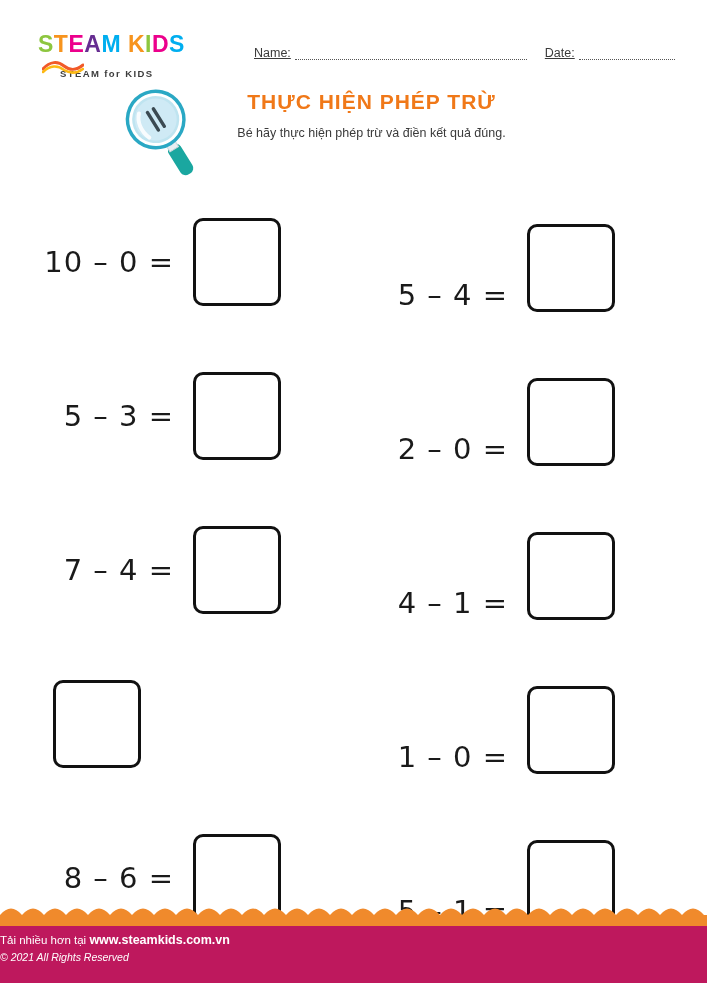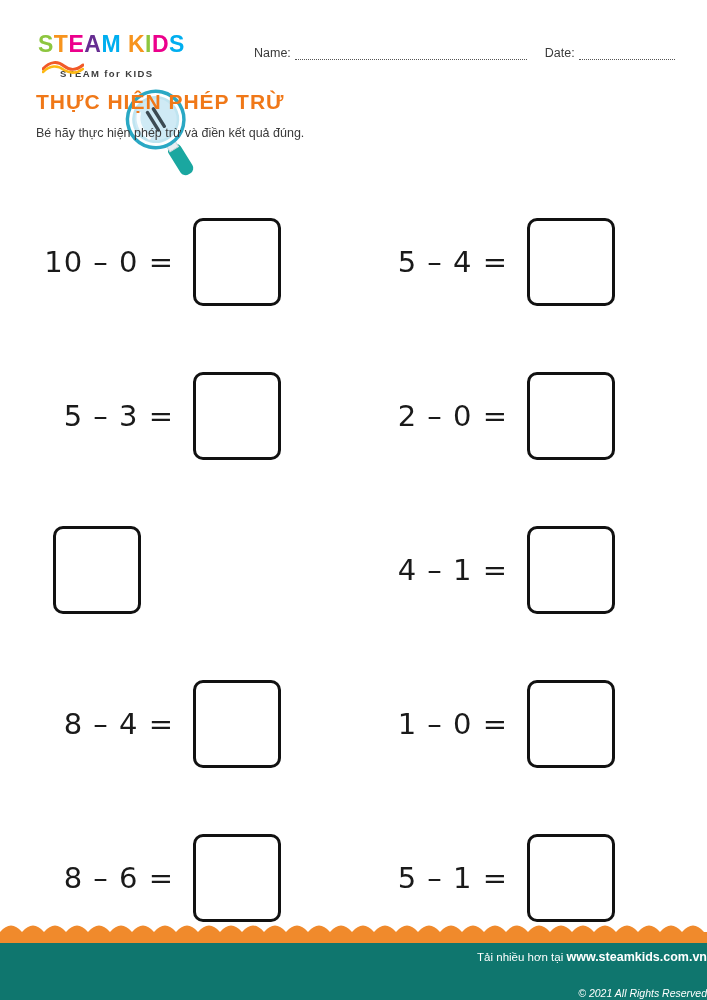--- a/index.html
+++ b/index.html
@@ -52,37 +52,37 @@
   }
 
   .namedate {
     position: absolute;
     left: 254px;
     top: 18px;
     width: 430px;
     font-size: 12.5px;
     color: #3a3a3a;
   }
-  .namedate .lbl { display: inline-block; }
+  .namedate .lbl { display: inline-block; text-decoration: underline; }
   .rule {
     display: inline-block;
     border-bottom: 1px dotted #555;
     vertical-align: bottom;
     height: 11px;
   }
   .rule.name { width: 232px; margin: 0 18px 0 4px; }
   .rule.date { width: 96px; margin-left: 4px; }
 
   
   .title-area {
     position: absolute;
     top: 82px;
     left: 0;
     width: 707px;
-    text-align: left;
+    text-align: center;
   }
   .worksheet-title {
     font-size: 21px;
     font-weight: bold;
     color: #f07818;
     letter-spacing: 1px;
     margin: 8px 0 0 36px;
   }
   .worksheet-sub {
     font-size: 12.5px;
@@ -116,21 +116,21 @@
   }
   .cell {
     position: absolute;
     top: 0;
     width: 330px;
     height: 100px;
     display: flex;
     align-items: center;
   }
   .cell.left  { left: 34px; }
-  .cell.right { left: 368px; }
+  .cell.right { left: 368px; align-items: flex-end; }
   .expr {
     font-size: 29px;
     color: #1a1a1a;
     font-family: "DejaVu Sans", sans-serif;
     letter-spacing: 1px;
     width: 140px;
     text-align: right;
     white-space: nowrap;
   }
   .answer-box {
@@ -139,42 +139,42 @@
     border: 3px solid #111111;
     border-radius: 10px;
     background: #ffffff;
     margin-left: 19px;
   }
 
   
   .footer {
     position: absolute;
     left: 0;
-    bottom: 0;
+    bottom: 17px;
     width: 707px;
     height: 68px;
-    background: #0f766e;
+    background: #be185d;
     color: #ffffff;
-    text-align: right;
+    text-align: left;
   }
   .scallops {
     position: absolute;
     left: 0;
     top: -11px;
     width: 707px;
     height: 22px;
   }
   .footer-line1 {
     font-size: 11.5px;
     padding-top: 18px;
   }
   .footer-line1 b { font-size: 12.5px; }
   .footer-line2 {
     font-size: 10.5px;
-    margin-top: 23px;
+    margin-top: 4px;
     font-style: italic;
   }
 </style>
 </head>
 <body>
 
 <div class="header">
 
   <div class="logo">
     <div class="logo-word">
@@ -229,31 +229,31 @@
       <div class="answer-box"></div>
     </div>
     <div class="cell right">
       <div class="expr">2 – 0 =</div>
       <div class="answer-box"></div>
     </div>
   </div>
 
   <div class="prow" style="top:308px;">
     <div class="cell left">
+      <div class="expr">7 – 4 =</div>
       <div class="answer-box"></div>
     </div>
     <div class="cell right">
       <div class="expr">4 – 1 =</div>
       <div class="answer-box"></div>
     </div>
   </div>
 
   <div class="prow" style="top:462px;">
     <div class="cell left">
-      <div class="expr">8 – 4 =</div>
       <div class="answer-box"></div>
     </div>
     <div class="cell right">
       <div class="expr">1 – 0 =</div>
       <div class="answer-box"></div>
     </div>
   </div>
 
   <div class="prow" style="top:616px;">
     <div class="cell left">

